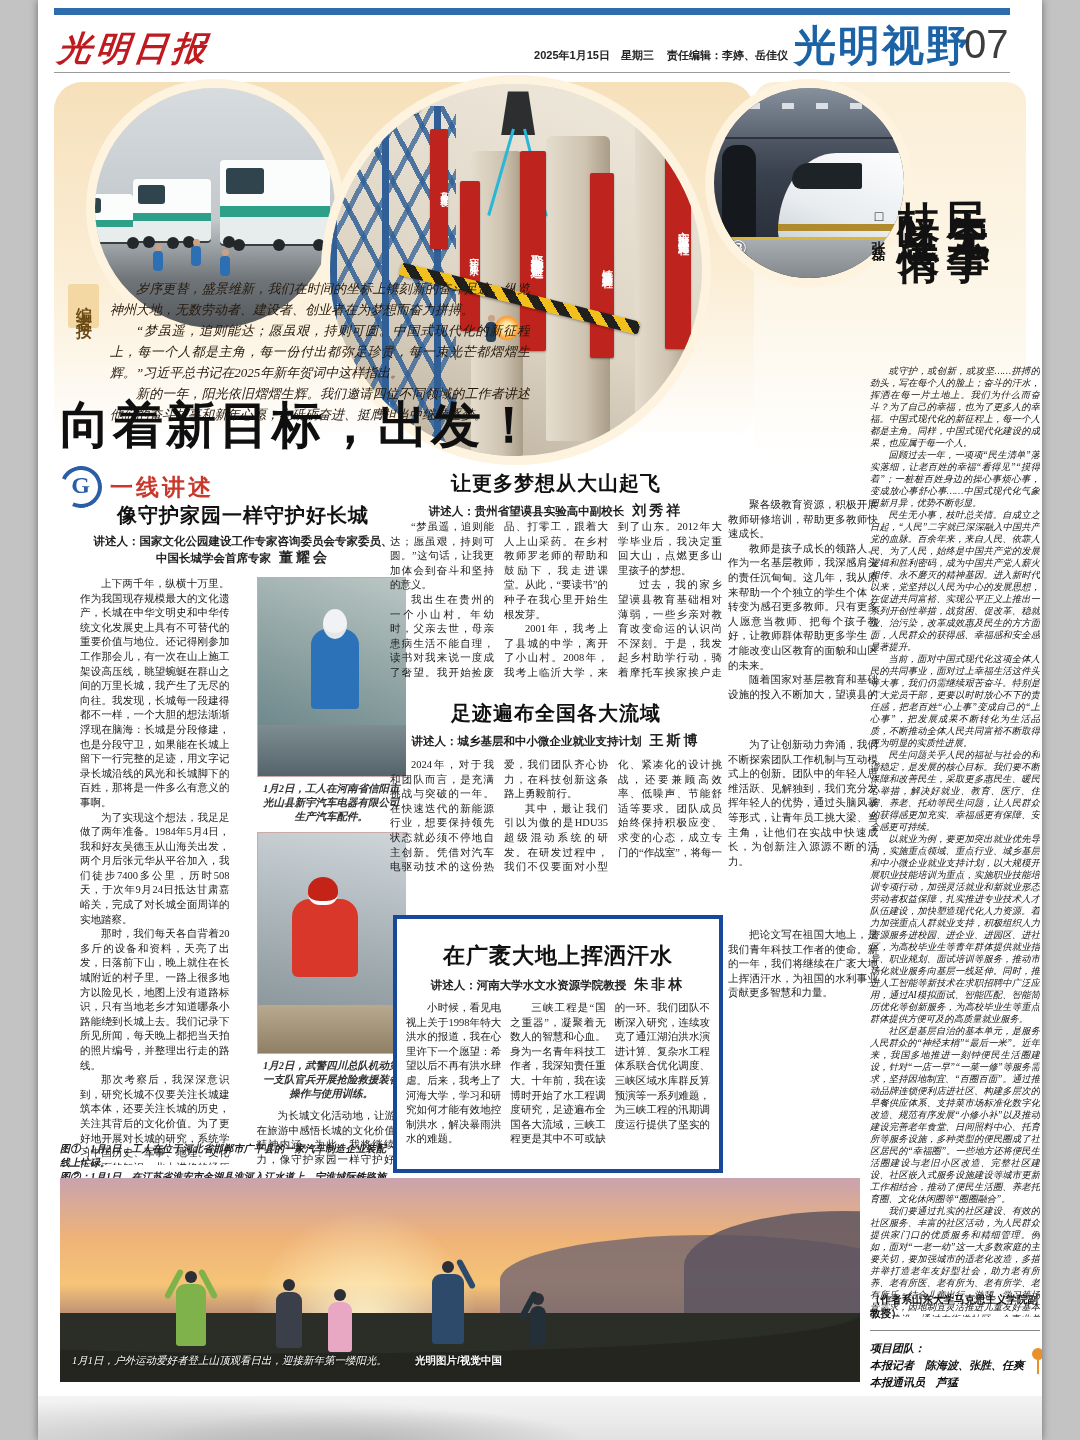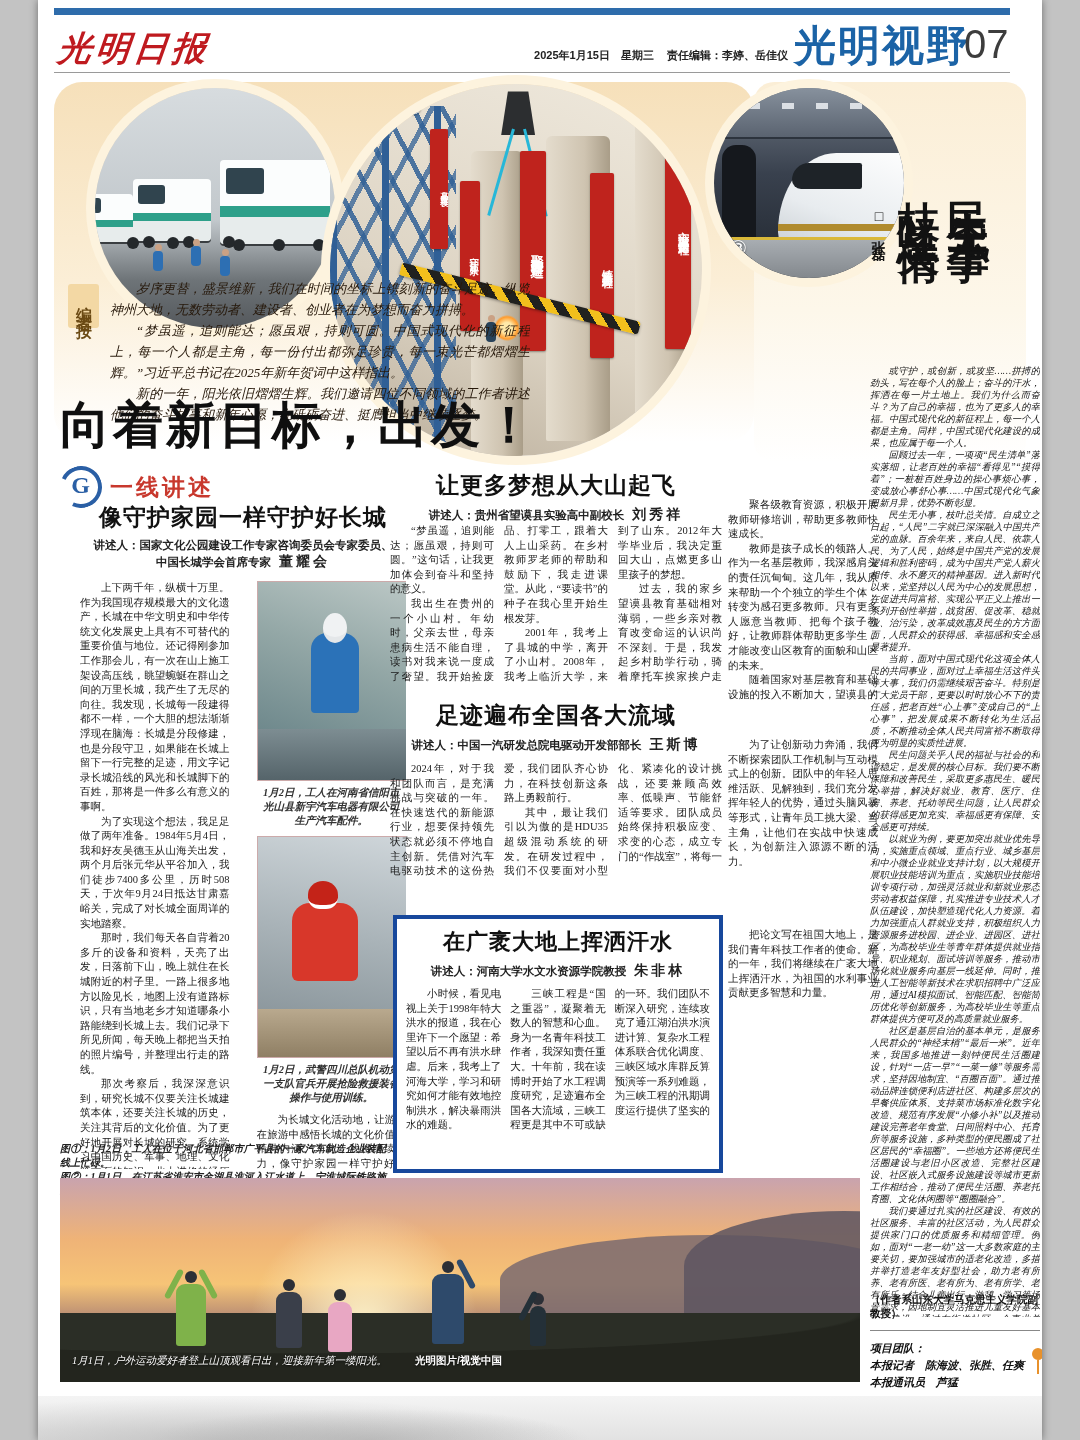--- a/index.html
+++ b/index.html
@@ -106,21 +106,21 @@
   
   .stag{left:22px;top:466px;display:flex;align-items:center;}
   .stag .g{display:inline-block;width:34px;height:34px;border:4px solid #2a5fa5;
       border-left-color:transparent;border-radius:50%;color:#2a5fa5;text-align:center;
       line-height:30px;font-weight:bold;font-size:24px;transform:rotate(-20deg);}
   .stag .g b{display:inline-block;transform:rotate(20deg);}
   .stag .lbl{margin-left:8px;color:#c8382d;font-size:23px;font-weight:900;
       letter-spacing:3px;font-family:"Liberation Sans","DejaVu Sans",sans-serif;}
 
   
-  .art-title{font-size:23px;font-weight:900;text-align:center;color:#111;margin:0;
+  .art-title{font-size:20px;font-weight:900;text-align:center;color:#111;margin:0;
       letter-spacing:1px;}
   .byline{text-align:center;font-size:11.5px;font-weight:bold;color:#222;margin-top:5px;
       font-family:"Liberation Sans","DejaVu Sans",sans-serif;}
   .byline .bl-speaker{font-size:14px;margin-left:8px;letter-spacing:3px;}
   .txt{font-size:10.5px;line-height:14.6px;color:#1a1a1a;}
   .txt p{margin:0;text-indent:2em;text-align:justify;}
 
   .art1{left:22px;top:502px;width:326px;margin-left:20px;}
   .art1-body{display:flex;gap:27px;margin-top:10px;}
   .art1-c1{width:158px;height:588px;overflow:hidden;}
@@ -136,21 +136,21 @@
   .wk-red{position:absolute;left:22%;top:30%;width:66px;height:78px;border-radius:18px 18px 6px 6px;background:#d8372a;}
   .wk-red::before{content:"";position:absolute;top:-22px;left:16px;width:30px;height:24px;border-radius:50% 50% 40% 40%;background:#c42318;border-bottom:4px solid #fff;}
   .ground2{position:absolute;left:0;bottom:0;width:100%;height:22%;background:linear-gradient(180deg,#b9a98e,#8f7f64);}
 
   .art2{left:352px;top:470px;width:332px;}
   .art2-body{height:170px;overflow:hidden;column-count:3;column-gap:10px;column-fill:auto;}
   .art3{left:352px;top:700px;width:332px;}
   .art3-body{margin-top:8px;height:118px;overflow:hidden;column-count:3;column-gap:10px;column-fill:auto;}
 
   .art4{left:355px;top:915px;width:330px;height:258px;border:4px solid #17489c;
-        box-sizing:border-box;background:#fff;padding:8px 9px;}
+        box-sizing:border-box;background:#fff;padding:22px 9px;}
   .art4-body{margin-top:7px;height:160px;overflow:hidden;column-count:3;column-gap:9px;column-fill:auto;}
 
   .col5a{left:690px;top:498px;width:150px;height:204px;overflow:hidden;}
   .col5b{left:690px;top:738px;width:150px;height:128px;overflow:hidden;}
   .col5c{left:690px;top:928px;width:150px;height:246px;overflow:hidden;}
 
   
   .commentary{left:832px;top:365px;width:170px;height:952px;overflow:hidden;
       font-style:italic;font-size:9.3px;line-height:12px;color:#141414;}
   .commentary p{margin:0;text-indent:2em;text-align:justify;}
@@ -310,21 +310,21 @@
         <p>“梦虽遥，追则能达；愿虽艰，持则可圆。”这句话，让我更加体会到奋斗和坚持的意义。</p>
         <p>我出生在贵州的一个小山村。年幼时，父亲去世，母亲患病生活不能自理，读书对我来说一度成了奢望。我开始捡废品、打零工，跟着大人上山采药。在乡村教师罗老师的帮助和鼓励下，我走进课堂。从此，“要读书”的种子在我心里开始生根发芽。</p>
         <p>2001年，我考上了县城的中学，离开了小山村。2008年，我考上临沂大学，来到了山东。2012年大学毕业后，我决定重回大山，点燃更多山里孩子的梦想。</p>
         <p>过去，我的家乡望谟县教育基础相对薄弱，一些乡亲对教育改变命运的认识尚不深刻。于是，我发起乡村助学行动，骑着摩托车挨家挨户走访，把辍学的学生劝回课堂。多年来，很多学生受到激励和影响，靠知识改变了命运。不少人毕业后又纷纷回到望谟建设家乡。</p>
       </div>
   </div>
 
   <div class="abs art3">
     <h3 class="art-title">足迹遍布全国各大流域</h3>
     <div class="byline">
-      <span>讲述人：</span><span>中国一汽研发总院电驱动开发部部长</span><span class="bl-speaker">王斯博</span>
+      <span>讲述人：</span><span>城乡基层和中小微企业就业支持计划</span><span class="bl-speaker">王斯博</span>
     </div>
     <div class="txt art3-body">
         <p>2024年，对于我和团队而言，是充满挑战与突破的一年。在快速迭代的新能源行业，想要保持领先状态就必须不停地自主创新。凭借对汽车电驱动技术的这份热爱，我们团队齐心协力，在科技创新这条路上勇毅前行。</p>
         <p>其中，最让我们引以为傲的是HDU35超级混动系统的研发。在研发过程中，我们不仅要面对小型化、紧凑化的设计挑战，还要兼顾高效率、低噪声、节能舒适等要求。团队成员始终保持积极应变、求变的心态，成立专门的“作战室”，将每一次遇到的困难视作磨砺本领的契机。</p>
       </div>
   </div>
 
   <div class="abs art4">
     <h3 class="art-title" style="font-size:22px;">在广袤大地上挥洒汗水</h3>
     <div class="byline">

